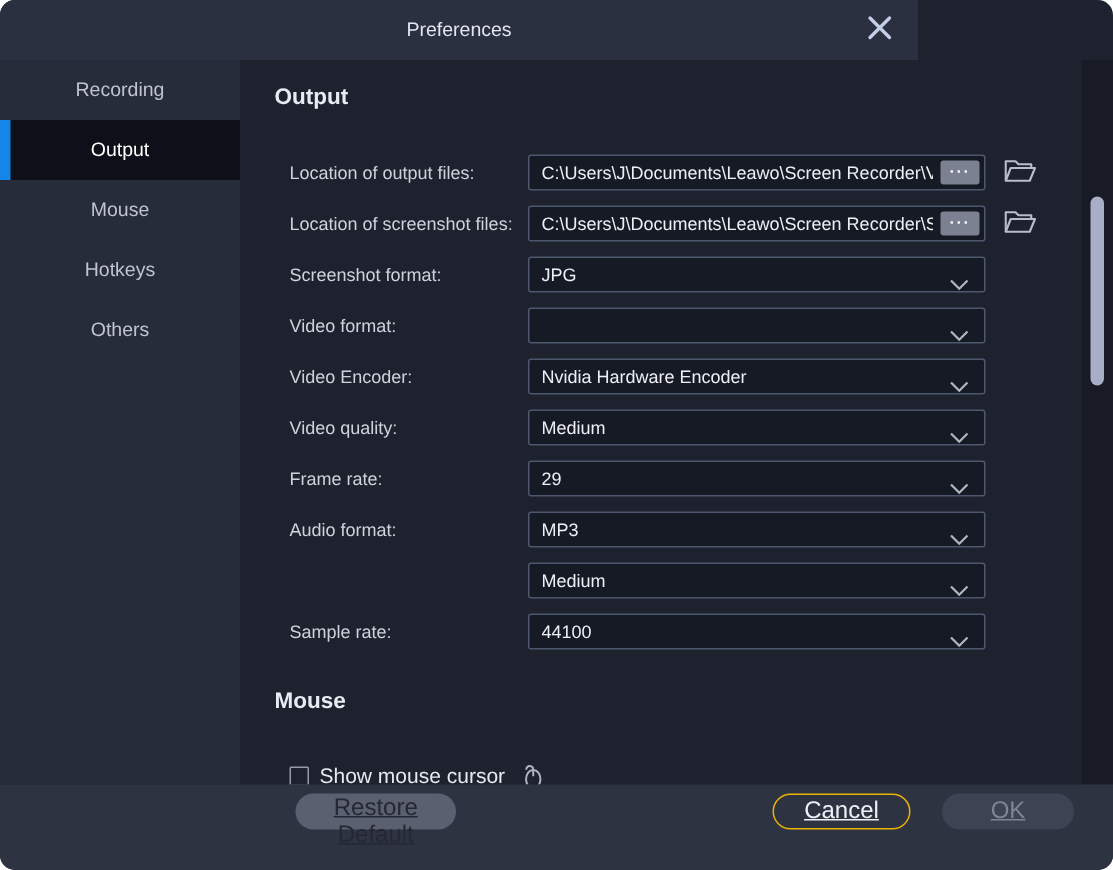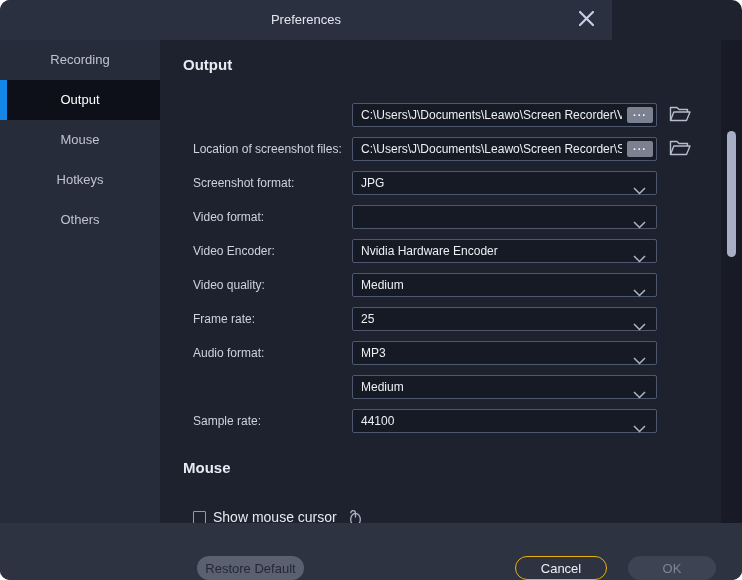--- a/index.html
+++ b/index.html
@@ -62,21 +62,21 @@
     width:13px;height:13px;box-sizing:border-box;border:1px solid #949aab;
     background:transparent;border-radius:1px;cursor:pointer;flex:none;
   }
   .check-lbl{margin-left:7px;color:#e6e9f0;font-size:14px;white-space:nowrap;}
   .mouse-glyph{margin-left:8px;display:flex;}
   
   .scroll-gutter{position:absolute;right:0;top:40px;width:21px;height:483px;background:#181b25;}
   .scroll-thumb{position:absolute;left:6px;top:91px;width:9px;height:126px;border-radius:4.5px;background:#a9aec7;cursor:pointer;}
   
   .footer{position:absolute;left:0;bottom:0;width:742px;height:57px;background:#2e3342;}
-  .btn{position:absolute;top:33px;height:24px;box-sizing:border-box;border-radius:12px;font-size:13px;cursor:pointer;font-family:inherit;}
+  .btn{position:absolute;top:6px;height:24px;box-sizing:border-box;border-radius:12px;font-size:16px;cursor:pointer;font-family:inherit;text-decoration:underline;}
   .btn-restore{left:197px;width:107px;background:#5b6070;border:none;color:#232833;}
   .btn-cancel{left:515px;width:92px;background:transparent;border:1px solid #eab308;color:#eef0f6;}
   .btn-ok{left:628px;width:88px;background:#3d4352;border:none;color:#7e8595;}
 </style>
 </head>
 <body>
 
 <div class="window">
 
   <div class="titlebar">
@@ -95,20 +95,21 @@
     <div class="side-item selected"><span>Output</span></div>
     <div class="side-item"><span>Mouse</span></div>
     <div class="side-item"><span>Hotkeys</span></div>
     <div class="side-item"><span>Others</span></div>
   </div>
 
   <div class="main">
     <div class="section-heading" style="top:16px;">Output</div>
 
     <div class="row" style="top:63px;">
+      <span class="lbl">Location of output files:</span>
       <div class="field">
         <span class="val">C:\Users\J\Documents\Leawo\Screen Recorder\Vid</span>
         <button class="more-btn">···</button>
       </div>
       <button class="folder-btn">
         <span>
           <svg width="22" height="18" viewBox="0 0 22 18">
               <path d="M1.5 15.5 V2.5 H8 L10 4.5 H18.5 V7" fill="none" stroke="#b6bdcd" stroke-width="1.4" stroke-linejoin="round"></path>
               <path d="M1.5 15.5 L4.8 7 H21 L17.5 15.5 Z" fill="none" stroke="#b6bdcd" stroke-width="1.4" stroke-linejoin="round"></path>
             </svg>
@@ -163,21 +164,21 @@
       <div class="field select">
         <span class="val">Medium</span>
         <span class="chevron"><svg width="13" height="8" viewBox="0 0 13 8">
               <path d="M1 1 L6.5 6.5 L12 1" fill="none" stroke="#aeb5c4" stroke-width="1.5"></path>
             </svg></span>
       </div>
     </div>
     <div class="row" style="top:267px;">
       <span class="lbl">Frame rate:</span>
       <div class="field select">
-        <span class="val">25</span>
+        <span class="val">29</span>
         <span class="chevron"><svg width="13" height="8" viewBox="0 0 13 8">
               <path d="M1 1 L6.5 6.5 L12 1" fill="none" stroke="#aeb5c4" stroke-width="1.5"></path>
             </svg></span>
       </div>
     </div>
     <div class="row" style="top:301px;">
       <span class="lbl">Audio format:</span>
       <div class="field select">
         <span class="val">MP3</span>
         <span class="chevron"><svg width="13" height="8" viewBox="0 0 13 8">

